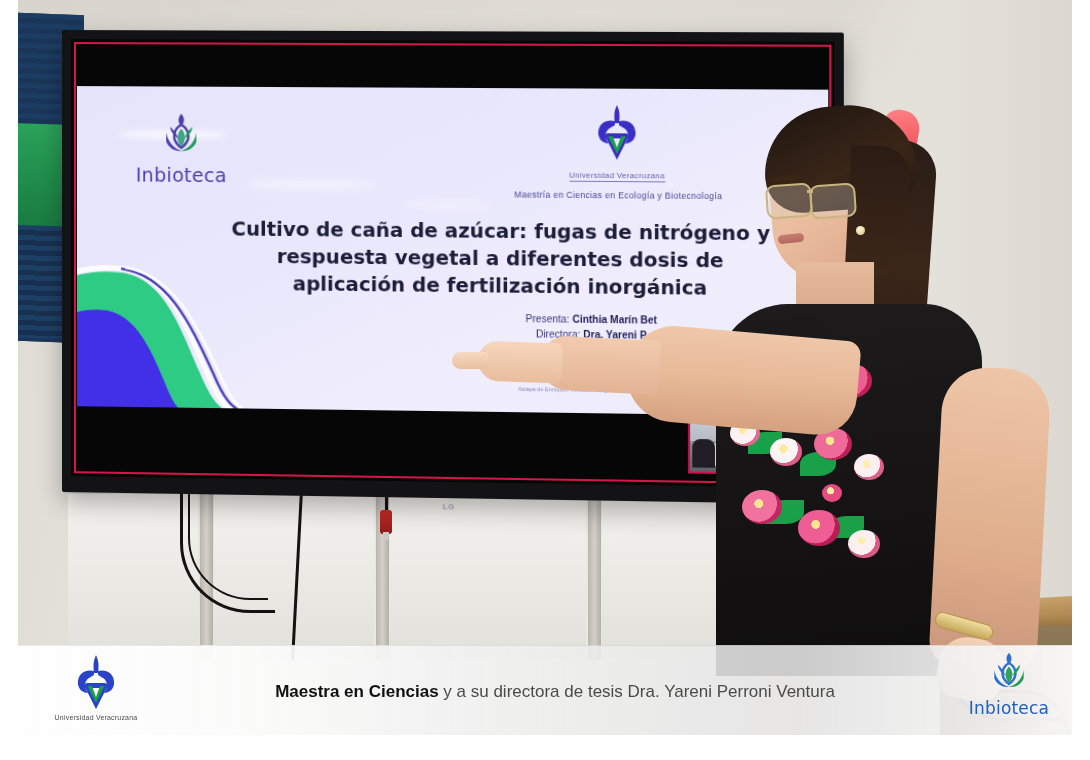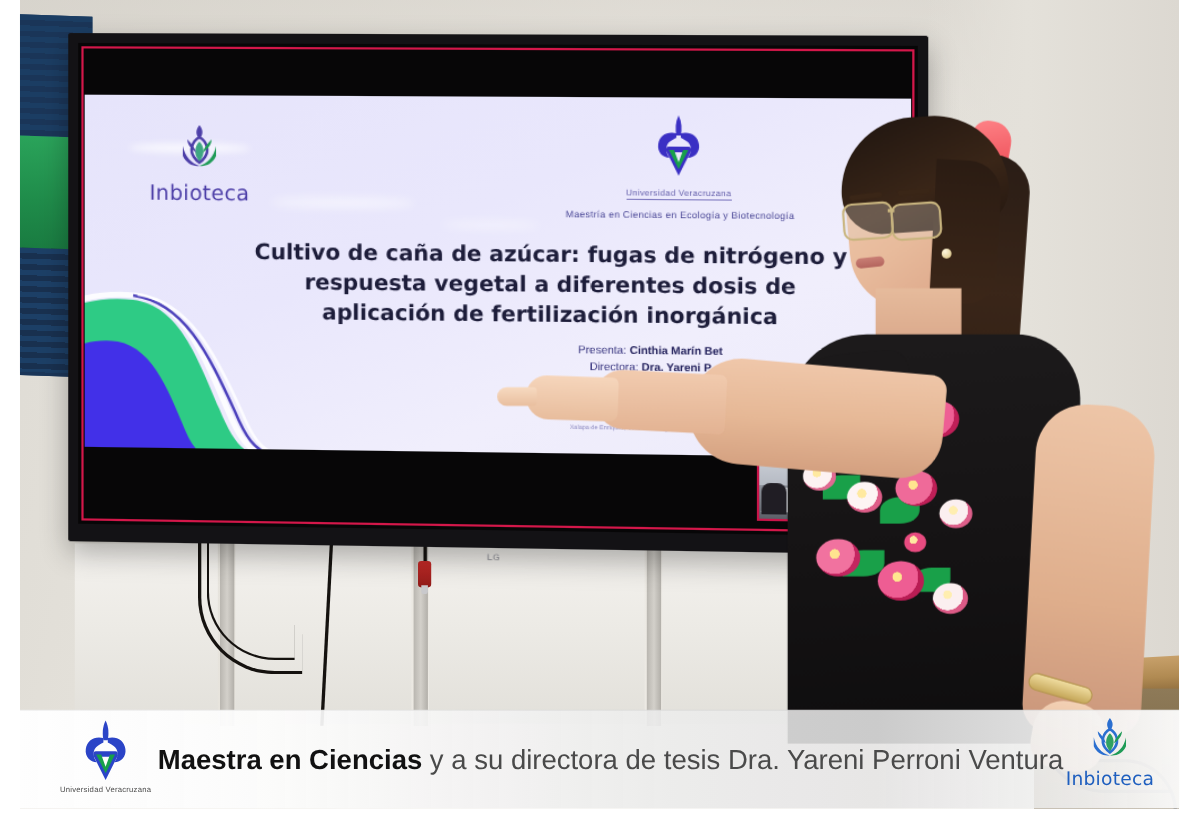--- a/index.html
+++ b/index.html
@@ -673,21 +673,21 @@
     align-items: center;
     text-align: center;
   }
   .bt-line1 {
     font-size: 21.5px;
     color: #4a4a4a;
     line-height: 30px;
     white-space: nowrap;
   }
   .bt-line2 {
-    font-size: 25px;
+    font-size: 17px;
     color: #4a4a4a;
     line-height: 31px;
     white-space: nowrap;
   }
   .name-blue { color: #2b44c7; }
   .degree-bold { color: #111111; font-weight: bold; }
   .director-name { color: #4a4a4a; }
 
   
   .margin-left, .margin-right, .margin-bottom {

